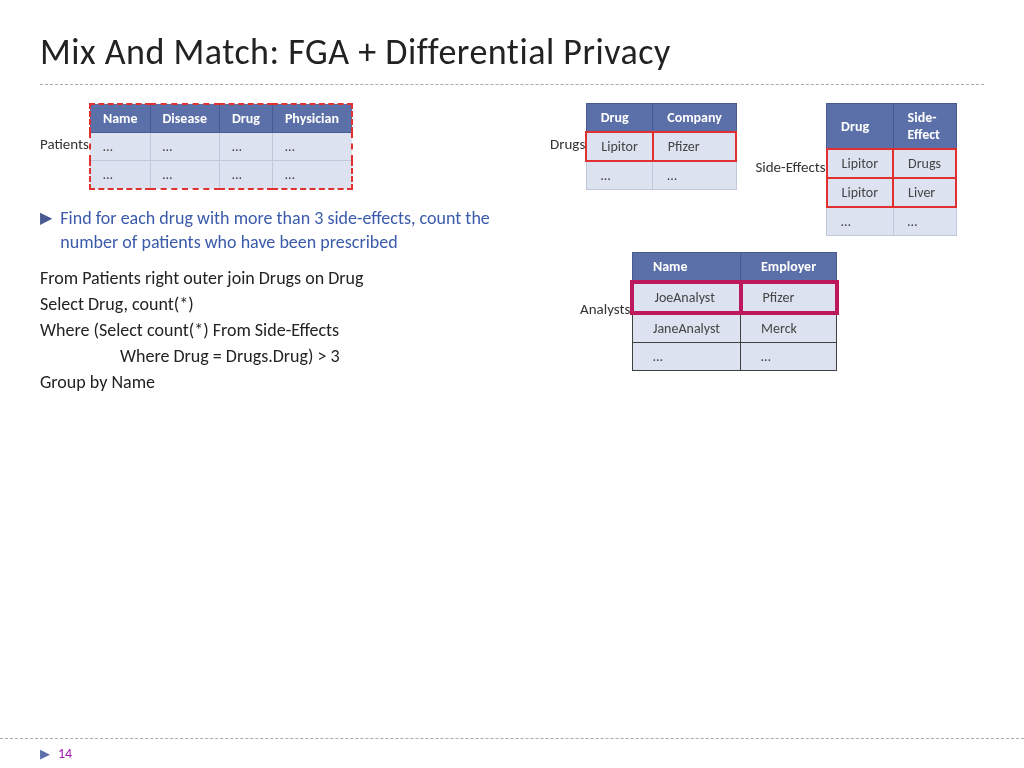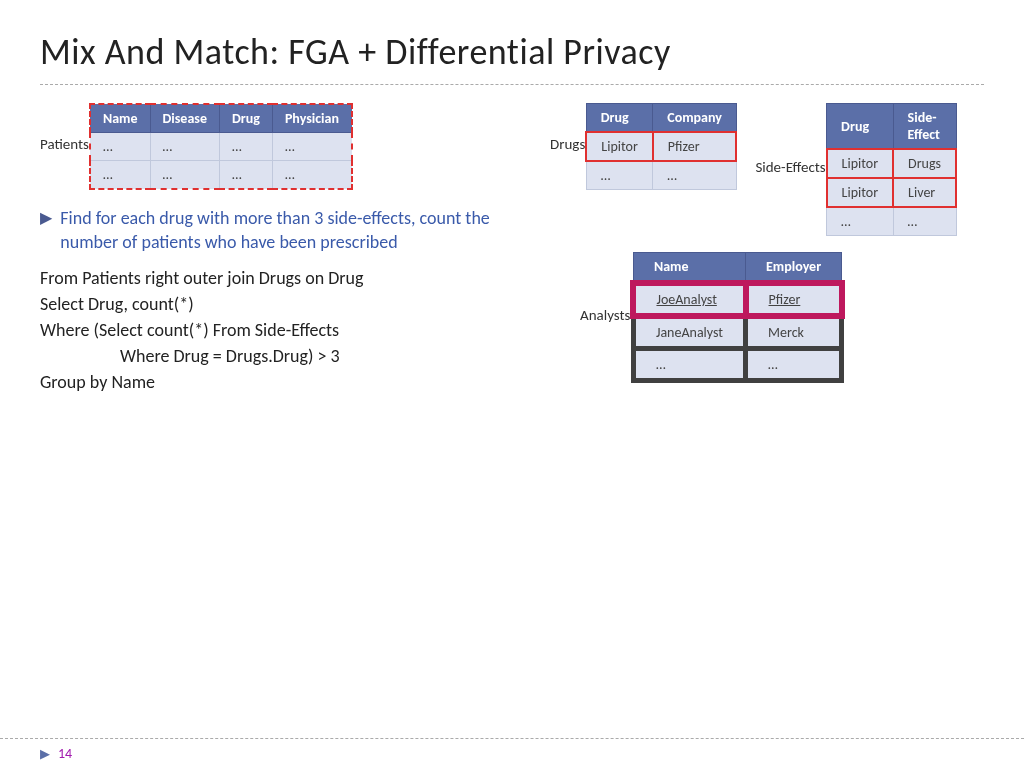--- a/index.html
+++ b/index.html
@@ -120,27 +120,26 @@
       background: #5b6fa8;
       color: #fff;
       padding: 5px 20px;
       font-weight: 600;
       border: 1px solid #4a5a90;
       text-align: left;
     }
     .analysts-table td {
       background: #dde2f0;
       padding: 5px 20px;
-      border: 5px solid #404040;
+      border: 1px solid #404040;
       color: #444;
     }
     .analysts-table tr.highlighted td {
-      border: 6px solid #be185d;
-      background: #dde2f0;
-      text-decoration: underline;
+      border: 4px solid #be185d;
+      background: #dde2f0;
     }
     
     .bullet-section {
       margin-top: 16px;
     }
     .bullet-item {
       display: flex;
       align-items: flex-start;
       gap: 8px;
       margin-bottom: 6px;

